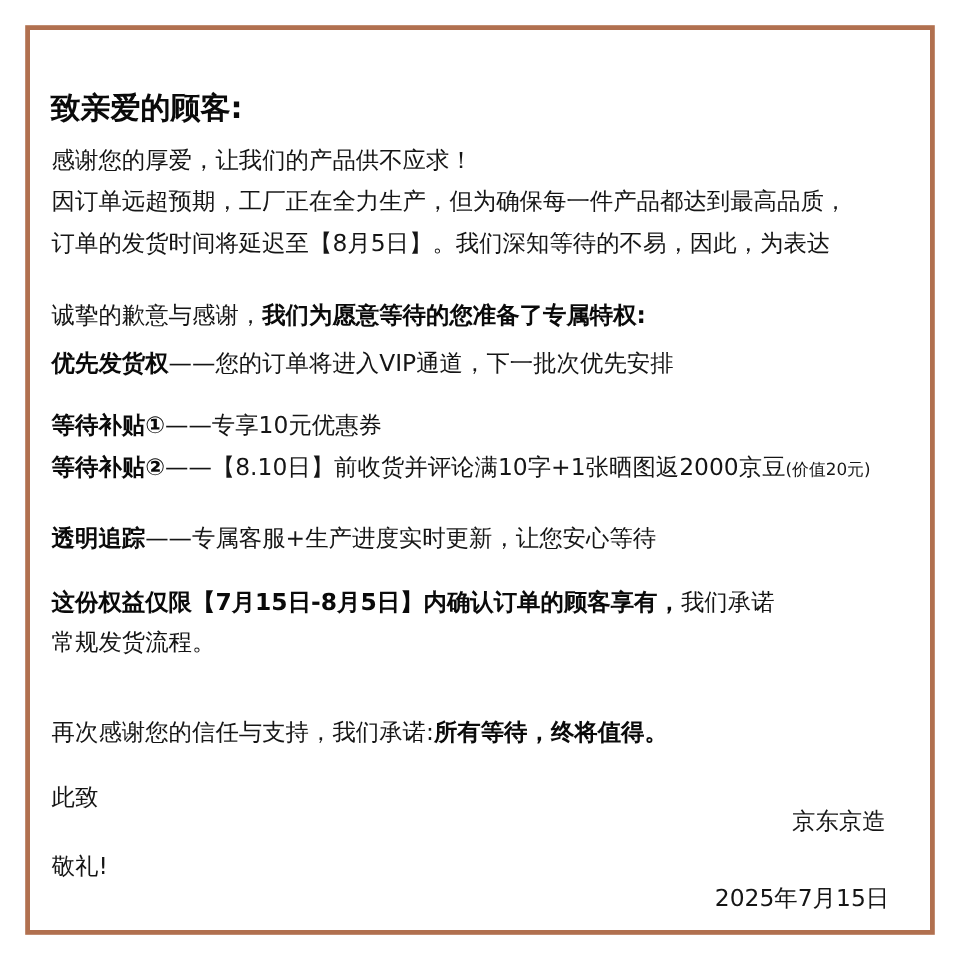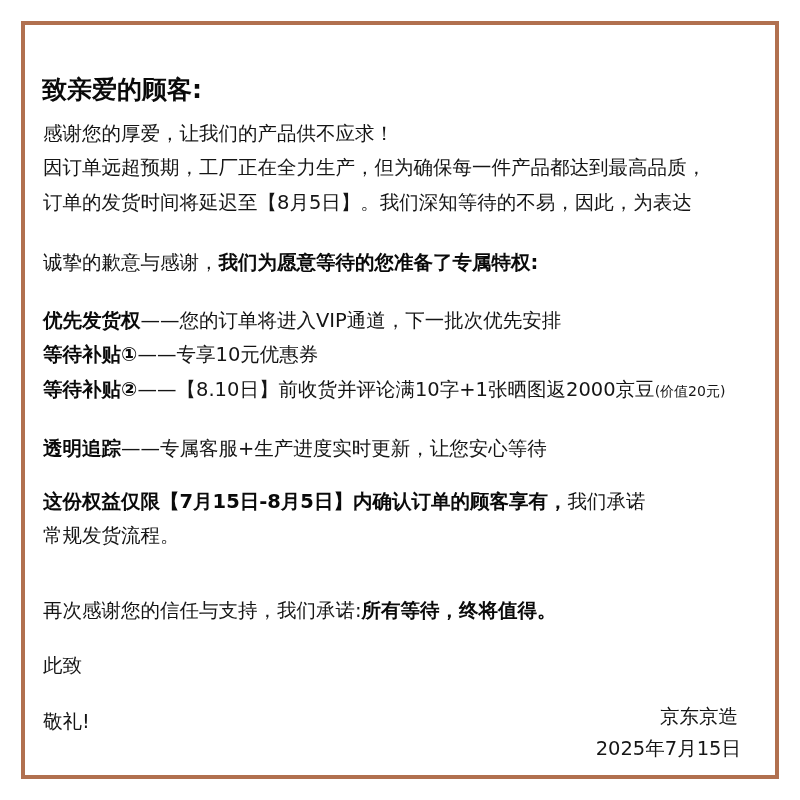--- a/index.html
+++ b/index.html
@@ -57,21 +57,21 @@
 
 <div class="title">致亲爱的顾客:</div>
 
 <div class="line" style="top:122px;">感谢您的厚爱，让我们的产品供不应求！</div>
 <div class="line" style="top:156px;">因订单远超预期，工厂正在全力生产，但为确保每一件产品都达到最高品质，</div>
 <div class="line" style="top:191px;">订单的发货时间将延迟至【8月5日】。我们深知等待的不易，因此，为表达</div>
 <div class="line" style="top:225px;margin-top:26px;">
   <span>诚挚的歉意与感谢，</span><span class="b">我们为愿意等待的您准备了专属特权:</span>
 </div>
 
-<div class="line" style="top:309px;">
+<div class="line" style="top:291px;">
   <span class="b">优先发货权</span><span>——您的订单将进入VIP通道，下一批次优先安排</span>
 </div>
 <div class="line" style="top:343px;">
   <span class="b">等待补贴①</span><span>——专享10元优惠券</span>
 </div>
 <div class="line" style="top:378px;">
   <span class="b">等待补贴②</span><span>——【8.10日】前收货并评论满10字+1张晒图返2000京豆</span><span class="small">(价值20元)</span>
 </div>
 <div class="line" style="top:437px;">
   <span class="b">透明追踪</span><span>——专属客服+生产进度实时更新，让您安心等待</span>
@@ -82,14 +82,14 @@
 </div>
 <div class="line" style="top:524px;">常规发货流程。</div>
 
 <div class="line" style="top:599px;">
   <span>再次感谢您的信任与支持，我们承诺:</span><span class="b">所有等待，终将值得。</span>
 </div>
 
 <div class="line" style="top:654px;font-family:Liberation Serif, serif;">此致</div>
 <div class="line" style="top:710px;">敬礼!</div>
 
-<div class="right" style="top:705px; right:62px;">京东京造</div>
+<div class="right" style="top:673px; right:62px;">京东京造</div>
 <div class="right" style="top:737px;">2025年7月15日</div>
 
 </body></html>

